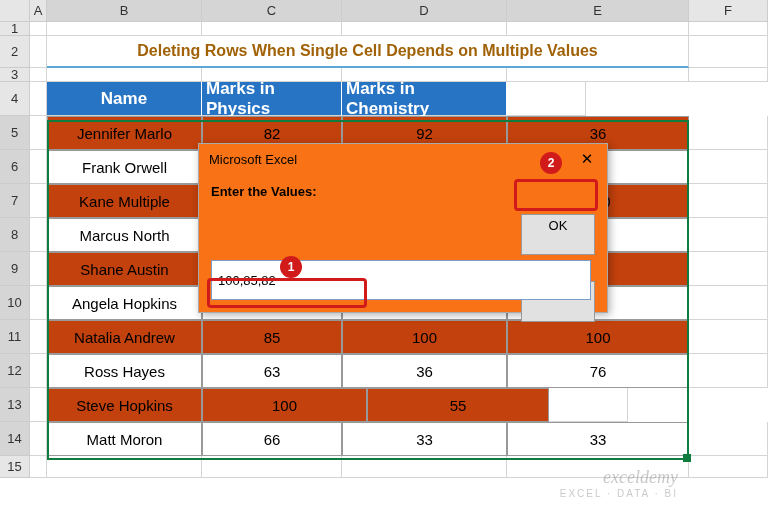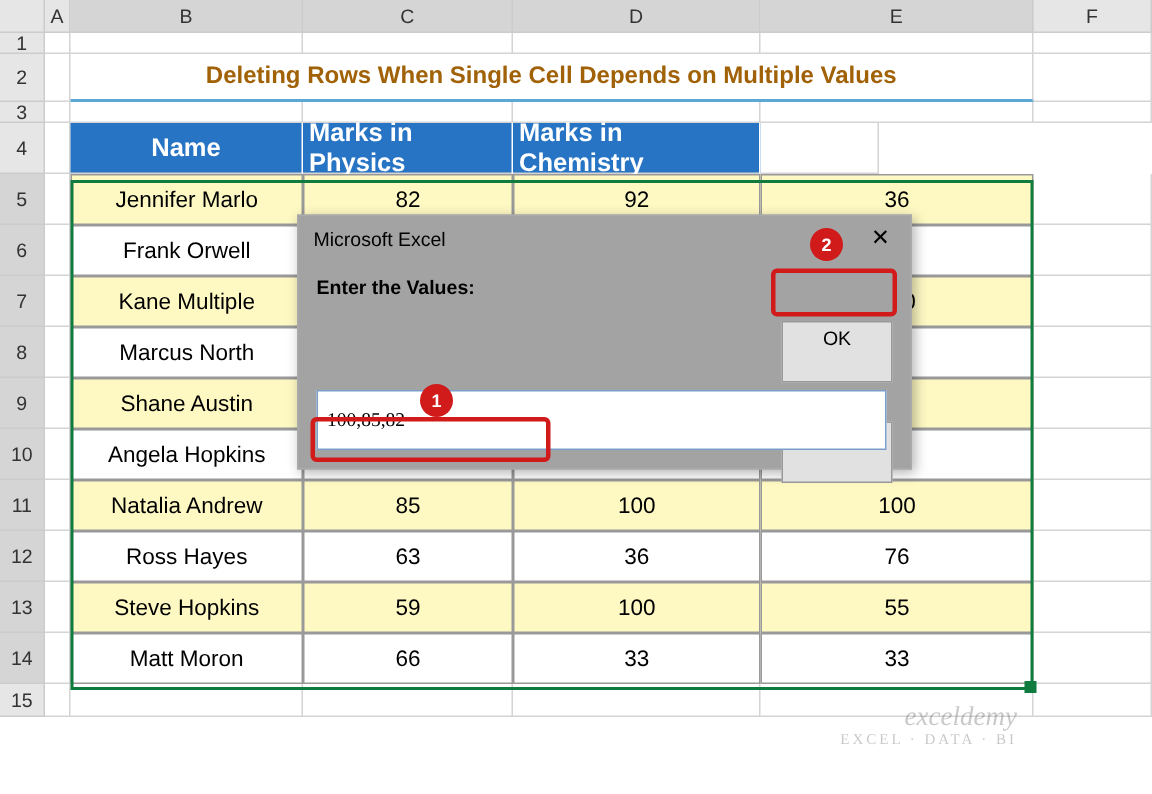--- a/index.html
+++ b/index.html
@@ -78,40 +78,40 @@
       background: #2874c4;
       color: #fff;
       font-weight: bold;
       font-size: 17px;
       border-right: 1px solid #fff;
     }
     .hdr-cell:last-of-type { border-right: 1px solid #2874c4; }
     .data-cell {
       border: 1px solid #999;
     }
-    .odd .data-cell { background: #fef9c3; }
+    .odd .data-cell { background: #c2410c; }
     .sel-outline {
       position: absolute;
       border: 2px solid #0f7b3e;
       pointer-events: none;
       z-index: 5;
     }
     .sel-main { left: 47px; top: 120px; width: 642px; height: 340px; }
     .fill-handle {
       position: absolute;
       width: 8px; height: 8px;
       background: #0f7b3e;
       right: -4px; bottom: -4px;
     }
     .dialog {
       position: absolute;
       left: 198px; top: 143px;
       width: 410px;
       height: 170px;
-      background: #a3a3a3;
+      background: #f97316;
       border: 1px solid #aaa;
       box-shadow: 2px 2px 8px rgba(0,0,0,0.3);
       z-index: 100;
       padding: 0;
     }
     .dlg-title {
       display: flex;
       justify-content: space-between;
       align-items: center;
       padding: 0 0 0 10px;
@@ -137,21 +137,20 @@
     .dlg-input {
       width: 380px;
       height: 40px;
       border: 1px solid #7a9ec9;
       padding: 2px 6px;
       font-size: 13px;
       background: #fff;
       position: absolute;
       left: 12px;
       bottom: 12px;
-      font-family: Liberation Serif, serif;
     }
     .dlg-btn {
       position: absolute;
       right: 12px;
       width: 74px;
       height: 41px;
       border: 1px solid #999;
       background: #e1e1e1;
       font-size: 13px;
       text-align: center;
@@ -188,21 +187,21 @@
       right: 90px;
       bottom: 30px;
       color: rgba(100,100,100,0.35);
       font-family: 'Segoe Script', cursive;
       font-size: 18px;
       font-style: italic;
       text-align: right;
       line-height: 1.1;
       z-index: 2;
     }
-    .watermark .sub { font-size: 10px; letter-spacing: 2px; font-family: Liberation Serif, serif; font-style: normal; }
+    .watermark .sub { font-size: 10px; letter-spacing: 2px; font-family: Liberation Sans, sans-serif; font-style: normal; }
   </style>
 </head>
 <body>
 
 <div class="sheet">
 
   <div class="col-headers">
     <div class="rh-col"></div>
     <div class="ch wA">A</div>
     <div class="ch wB sel">B</div>
@@ -318,21 +317,20 @@
     <div class="cell wB data-cell">Ross Hayes</div>
     <div class="cell wC data-cell">63</div>
     <div class="cell wD data-cell">36</div>
     <div class="cell wE data-cell">76</div>
     <div class="cell wF"></div>
   </div>
       <div class="row rD odd">
     <div class="rh sel">13</div>
     <div class="cell wA"></div>
     <div class="cell wB data-cell">Steve Hopkins</div>
-    <div class="cell wC data-cell">59</div>
     <div class="cell wD data-cell">100</div>
     <div class="cell wE data-cell">55</div>
     <div class="cell wF"></div>
   </div>
       <div class="row rD ">
     <div class="rh sel">14</div>
     <div class="cell wA"></div>
     <div class="cell wB data-cell">Matt Moron</div>
     <div class="cell wC data-cell">66</div>
     <div class="cell wD data-cell">33</div>

